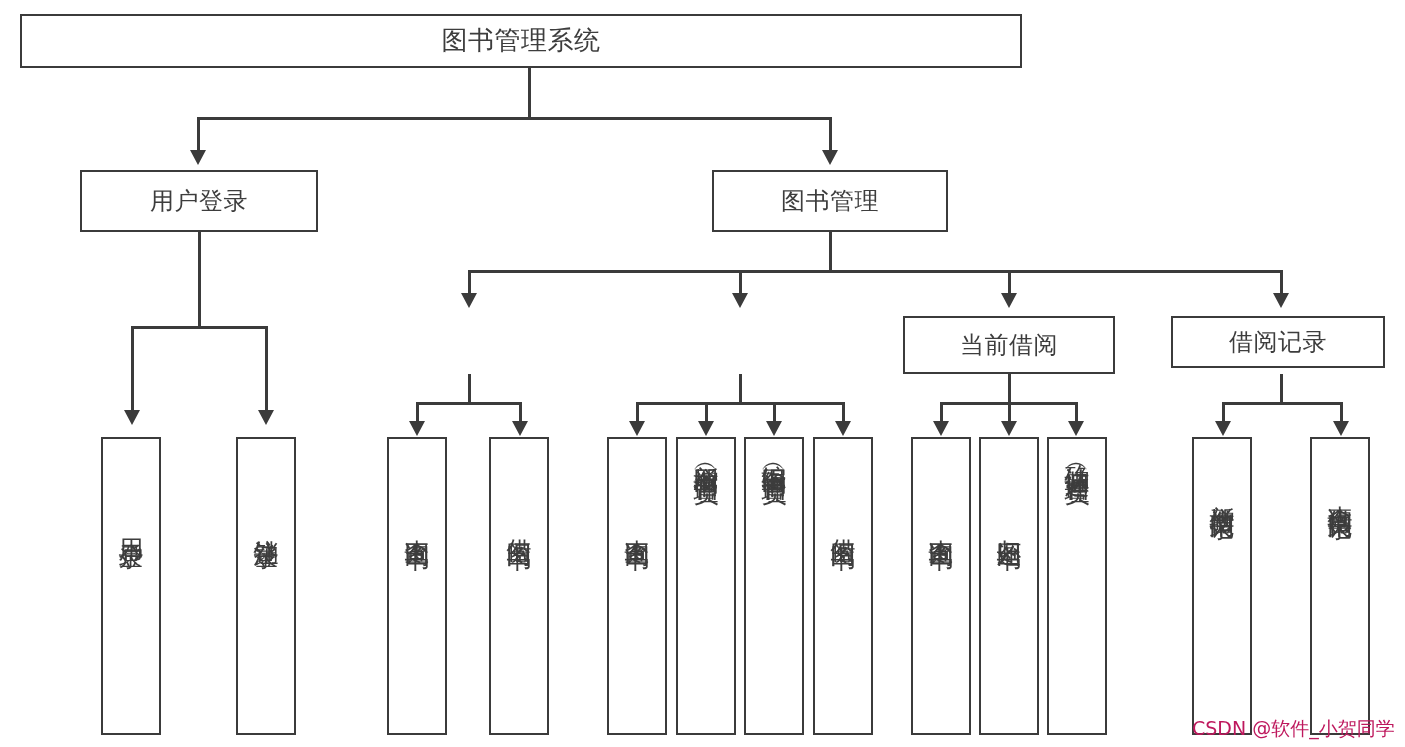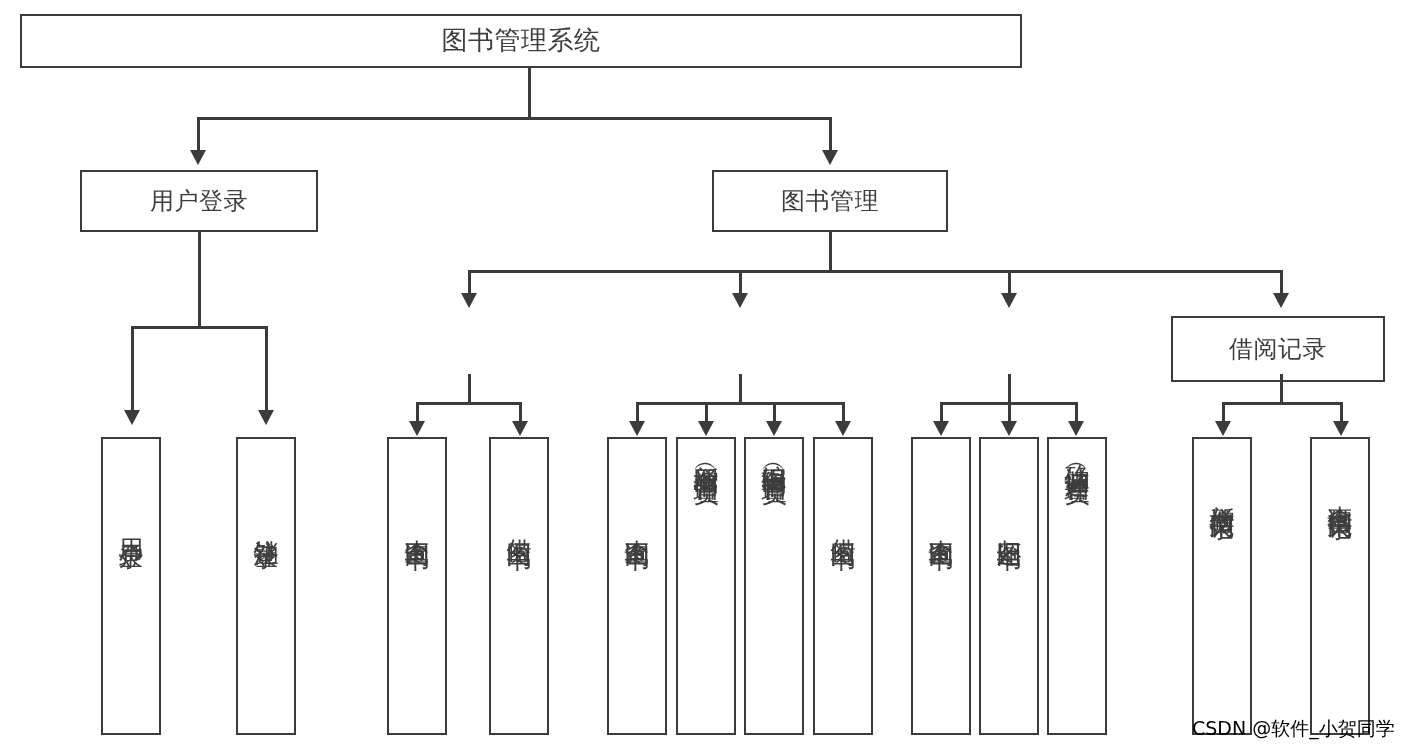--- a/index.html
+++ b/index.html
@@ -64,21 +64,21 @@
   .arrow {
     position: absolute;
     width: 0;
     height: 0;
     border-left: 8px solid transparent;
     border-right: 8px solid transparent;
     border-top: 15px solid #3b3b3b;
   }
   .watermark {
     position: absolute;
-    color: #000000;
+    color: #be185d;
     font-size: 19px;
     white-space: nowrap;
     font-family: "DejaVu Sans", "Liberation Sans", sans-serif;
   }
 </style>
 </head>
 <body>
 
 <div id="canvas">
 
@@ -115,21 +115,24 @@
   <div class="conn h" style="left:468px; top:270px; width:814px; height:2.5px;"></div>
   <div class="conn v" style="left:468px; top:270px; height:25px;"></div>
   <div class="arrow" style="left:461px; top:293px;"></div>
   <div class="conn v" style="left:739px; top:270px; height:25px;"></div>
   <div class="arrow" style="left:732px; top:293px;"></div>
   <div class="conn v" style="left:1008px; top:270px; height:25px;"></div>
   <div class="arrow" style="left:1001px; top:293px;"></div>
   <div class="conn v" style="left:1280px; top:270px; height:25px;"></div>
   <div class="arrow" style="left:1273px; top:293px;"></div>
 
-  <div class="node branch" style="left:1171px; top:316px; width:214px; height:66px;">
+  <div class="node branch" style="left:903px; top:316px; width:212px; height:58px;">
+    <span class="label">当前借阅</span>
+  </div>
+  <div class="node branch" style="left:1171px; top:316px; width:214px; height:52px;">
     <span class="label">借阅记录</span>
   </div>
 
   <div class="conn v" style="left:468px; top:374px; height:30px;"></div>
   <div class="conn h" style="left:416px; top:402px; width:105px; height:2.5px;"></div>
   <div class="conn v" style="left:416px; top:402px; height:22px;"></div>
   <div class="arrow" style="left:409px; top:421px;"></div>
   <div class="conn v" style="left:519px; top:402px; height:22px;"></div>
   <div class="arrow" style="left:512px; top:421px;"></div>
 

